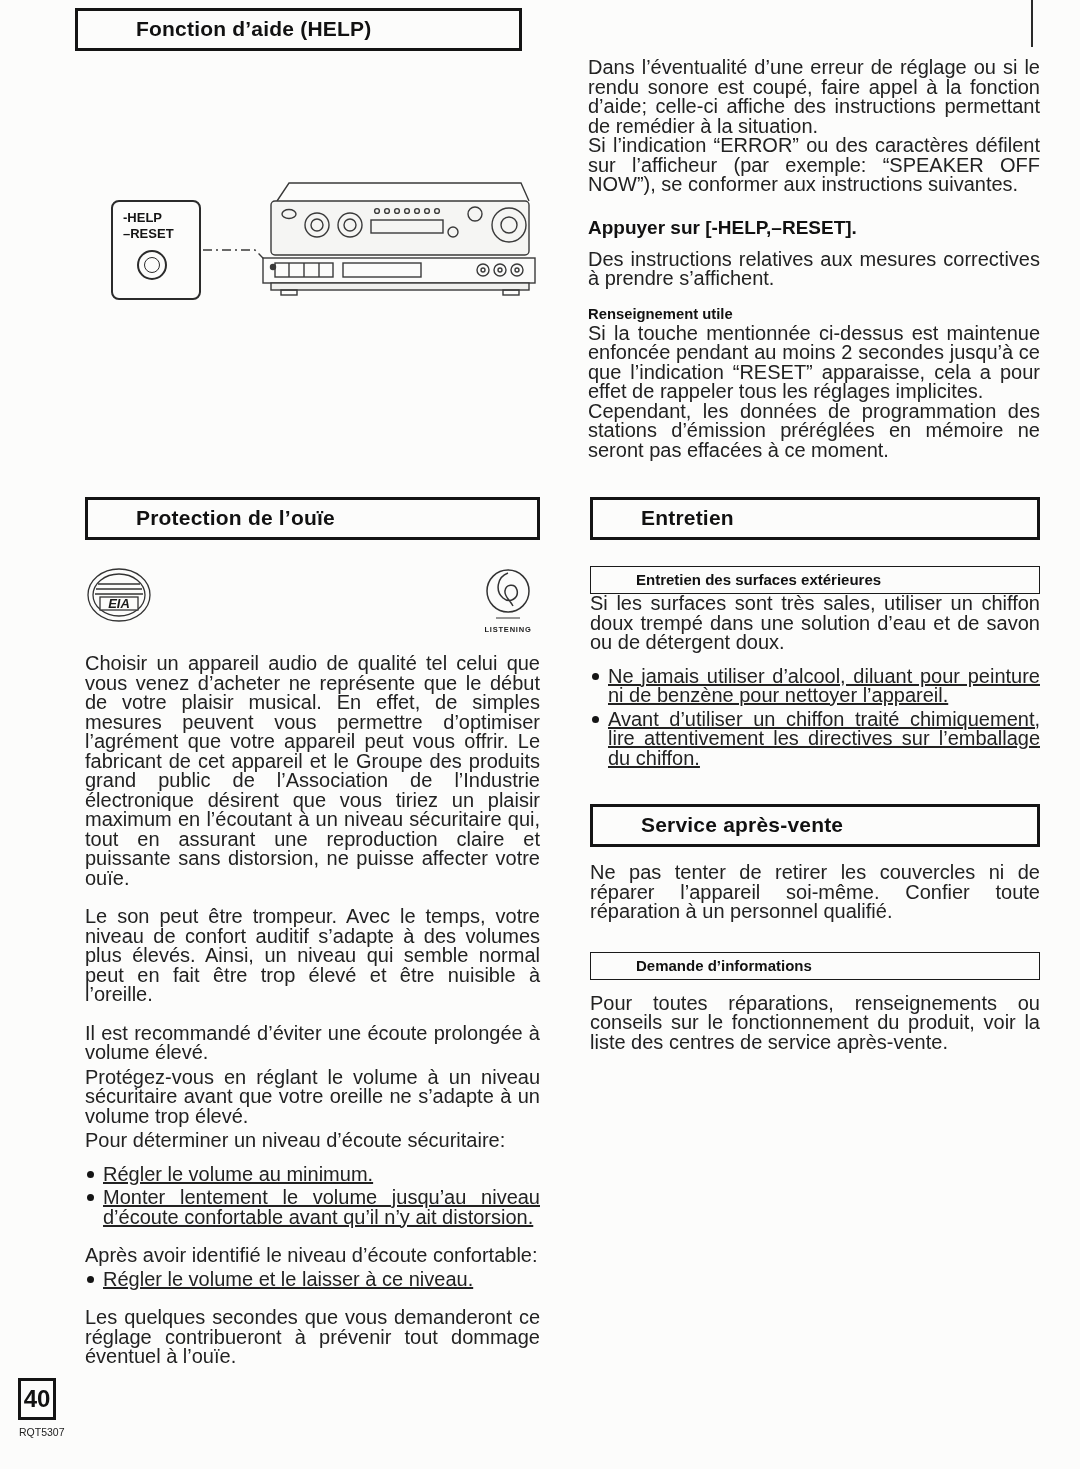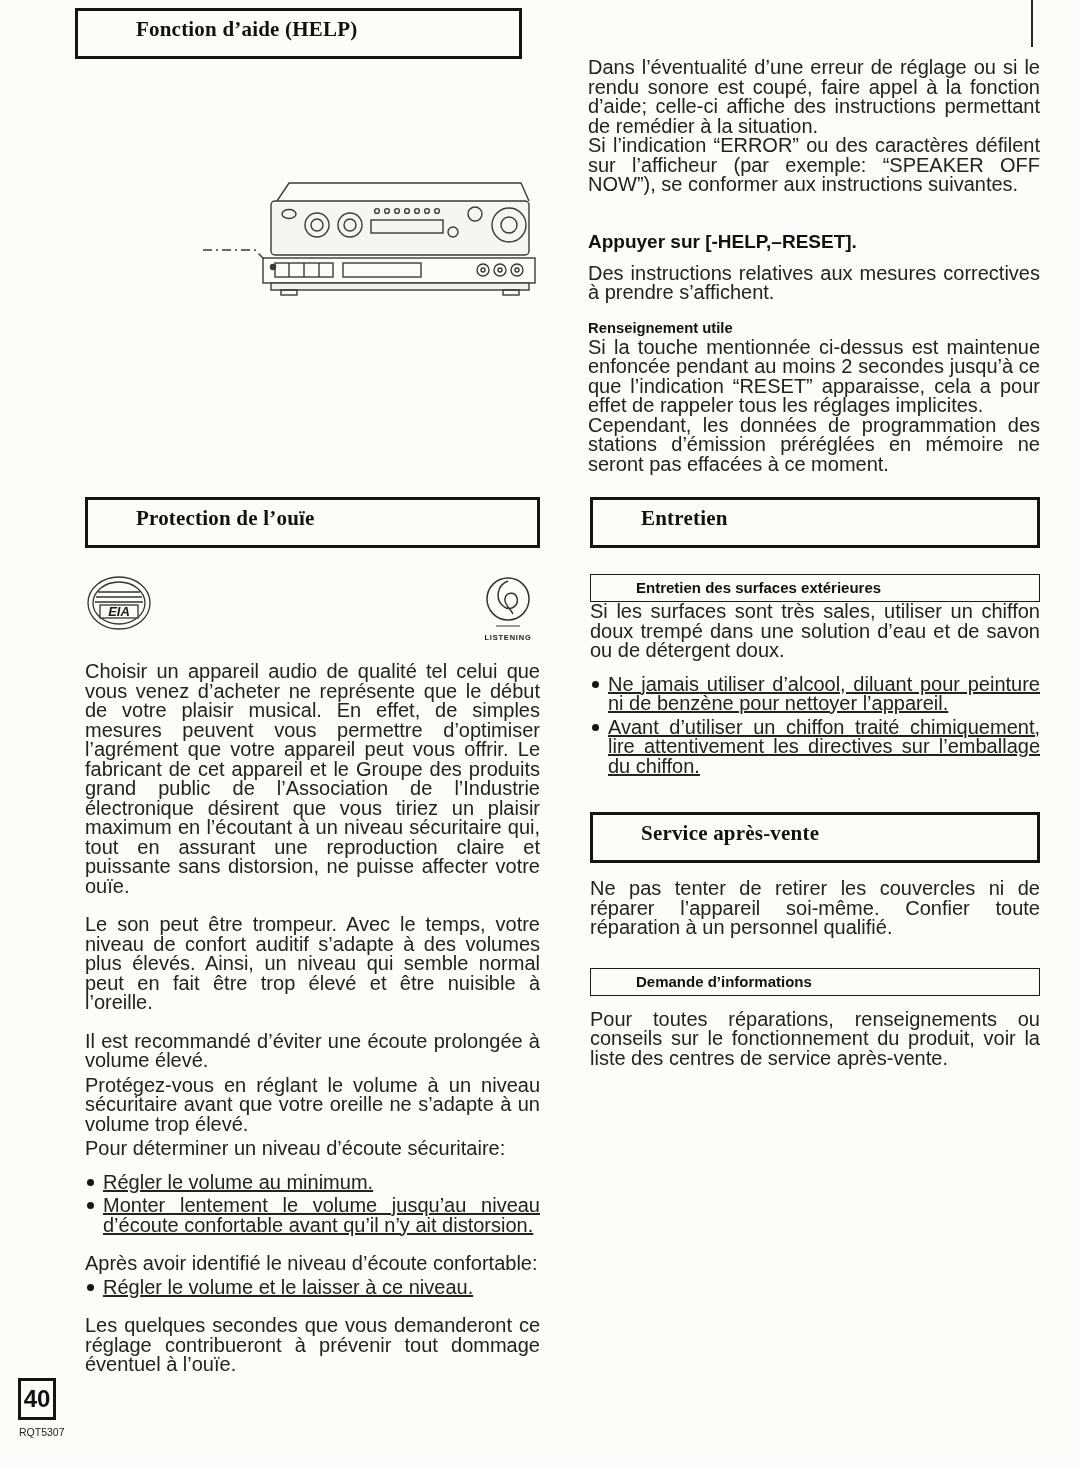--- a/index.html
+++ b/index.html
@@ -6,21 +6,21 @@
   html,body { background:#e9e9e7; }
   body { font-family:"Liberation Sans","DejaVu Sans",sans-serif; color:#1c1c1c; }
   .page {
     position:relative; width:1080px; height:1469px; margin:0 auto;
     background:#fcfcfb; overflow:hidden;
   }
   p { text-align:justify; font-size:20px; line-height:19.5px; color:#222; }
   .title-box {
     border:3px solid #141414; background:#fcfcfb;
     font-size:21px; font-weight:700; color:#111;
-    padding:6px 8px 14px 48px; letter-spacing:0.2px;font-family:Liberation Serif, serif;
+    padding:6px 8px 7px 48px; letter-spacing:0.2px;
   }
   .top-title { position:absolute; left:75px; top:8px; width:447px; padding-left:58px; }
   .edge-line { position:absolute; left:1031px; top:0; width:2px; height:47px; background:#2a2a2a; }
 
   
   .illustration { position:absolute; left:85px; top:170px; width:460px; height:152px; }
   .illustration svg { position:absolute; left:0; top:0; }
   .callout {
     position:absolute; left:26px; top:30px; width:90px; height:100px;
     border:2.5px solid #2b2b2b; border-radius:8px; background:#fcfcfb;
@@ -31,21 +31,21 @@
     width:30px; height:30px; border:2px solid #2b2b2b; border-radius:50%;
     margin:8px 0 0 14px; display:flex; align-items:center; justify-content:center;
   }
   .callout-button .inner { width:16px; height:16px; border:1.5px solid #2b2b2b; border-radius:50%; }
 
   
   .right-top { position:absolute; left:588px; top:58px; width:452px; }
   .left-col  { position:absolute; left:85px;  top:497px; width:455px; }
   .right-col { position:absolute; left:590px; top:497px; width:450px; }
 
-  .press-heading { font-size:19px; font-weight:700; color:#111; margin:36px 0 11px; }
+  .press-heading { font-size:19px; font-weight:700; color:#111; margin:22px 0 11px; }
   .tip-heading   { font-size:14.8px; font-weight:700; color:#111; margin:17px 0 2px; }
   .gap { margin-top:19px; }
   .smallgap { margin-top:5px; }
   .lead { font-weight:700; }
 
   .logos-row { display:flex; justify-content:space-between; align-items:flex-start; margin:26px 6px 10px 0; height:78px; }
 
   .sub-box {
     border:1.5px solid #1a1a1a; background:#fcfcfb;
     font-size:15px; font-weight:700; color:#111;
@@ -108,20 +108,27 @@
         <circle cx="415" cy="100" r="6"></circle>
           <circle cx="415" cy="100" r="2"></circle>
         <circle cx="432" cy="100" r="6"></circle>
           <circle cx="432" cy="100" r="2"></circle>
         <rect x="186" y="113" width="258" height="7" fill="#f0f0ee"></rect>
         <rect x="196" y="120" width="16" height="5"></rect>
           <rect x="418" y="120" width="16" height="5"></rect>
         <circle cx="188" cy="97" r="2.5" fill="#3a3a3a"></circle>
       </g>
     </svg>
+    <div class="callout">
+      <div class="callout-label">-HELP</div>
+      <div class="callout-label">–RESET</div>
+      <div class="callout-button">
+          <div class="inner"></div>
+        </div>
+    </div>
   </div>
 
   <div class="right-top">
     <p>Dans l’éventualité d’une erreur de réglage ou si le rendu sonore est coupé, faire appel à la fonction d’aide; celle-ci affiche des instructions permettant de remédier à la situation.</p>
     <p>Si l’indication “ERROR” ou des caractères défilent sur l’afficheur (par exemple: “SPEAKER OFF NOW”), se conformer aux instructions suivantes.</p>
     <div class="press-heading">Appuyer sur [-HELP,–RESET].</div>
     <p>Des instructions relatives aux mesures correctives à prendre s’affichent.</p>
     <div class="tip-heading">Renseignement utile</div>
     <p>Si la touche mentionnée ci-dessus est maintenue enfoncée pendant au moins 2 secondes jusqu’à ce que l’indication “RESET” apparaisse, cela a pour effet de rappeler tous les réglages implicites.</p>
     <p>Cependant, les données de programmation des stations d’émission préréglées en mémoire ne seront pas effacées à ce moment.</p>

